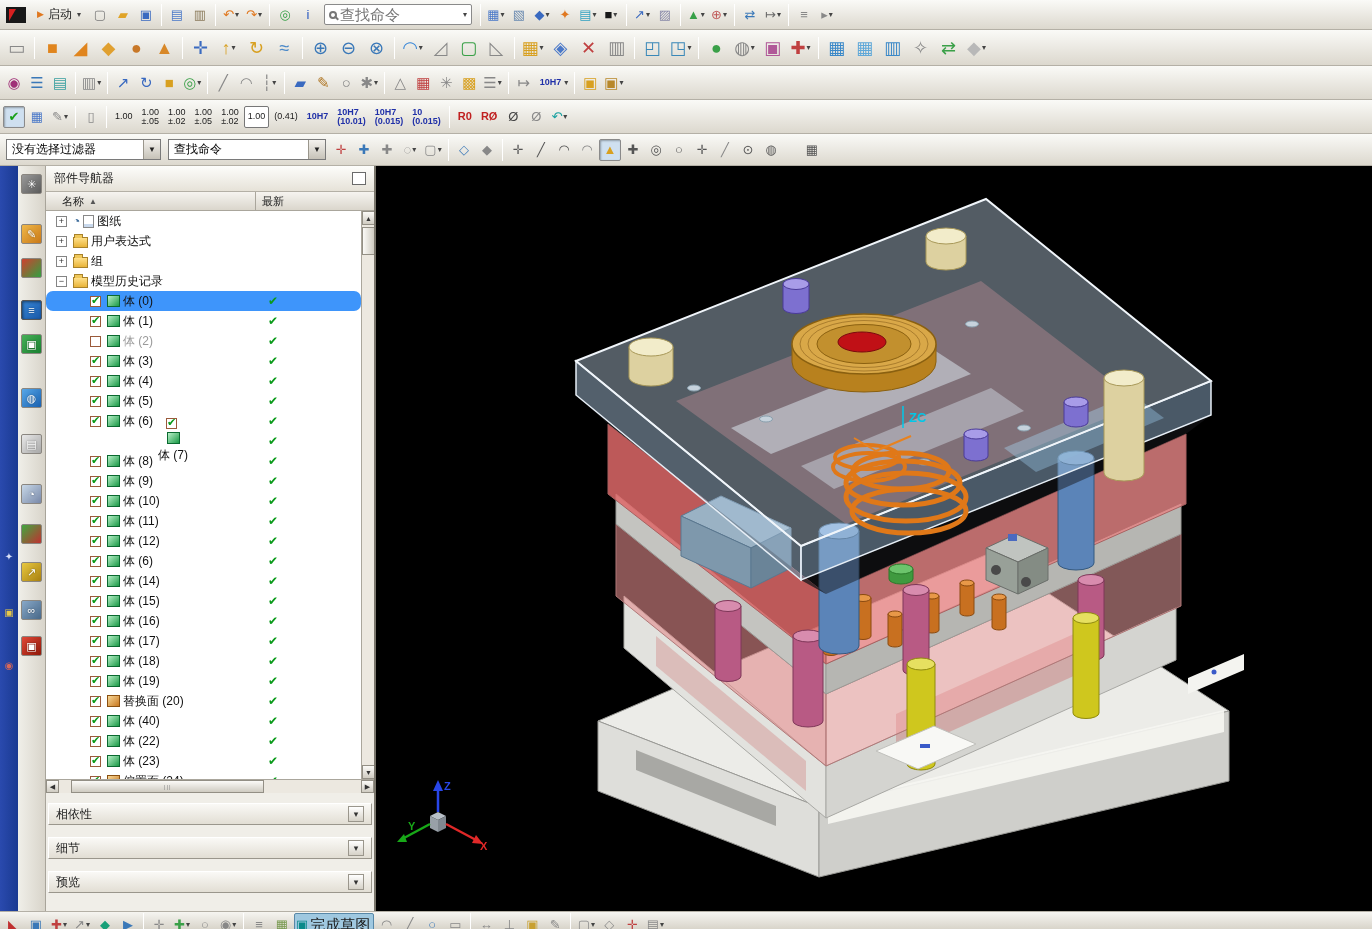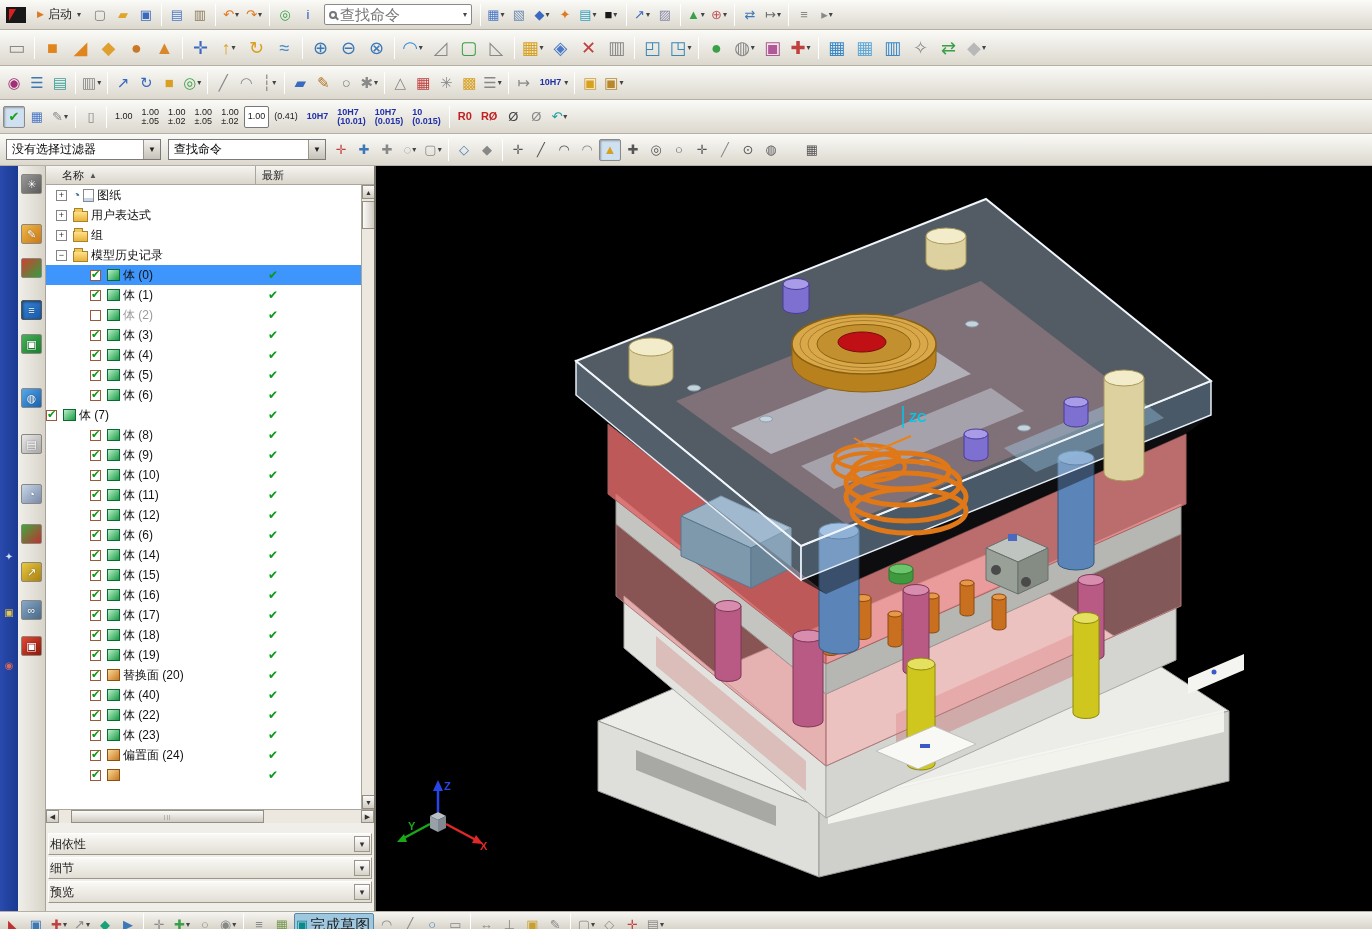--- a/index.html
+++ b/index.html
@@ -56,21 +56,21 @@
   .navigator { width:330px; flex:none; background:#f0eee8; border-right:2px solid #7a766c; display:flex; flex-direction:column; }
   .nav-header { height:26px; flex:none; display:flex; align-items:center; padding:0 8px; font-size:12px; color:#1a1a1a; background:linear-gradient(#fdfdfb,#e6e2d8); border-bottom:1px solid #b4b0a6; }
   .nav-float { margin-left:auto; width:14px; height:13px; border:1px solid #6a6a6a; background:#fff; }
   .col-header { height:19px; flex:none; display:flex; background:linear-gradient(#f6f4f0,#dad6cc); border-bottom:1px solid #aaa69c; font-size:11px; color:#222; }
   .col-name { width:210px; flex:none; display:flex; align-items:center; gap:5px; padding-left:16px; border-right:1px solid #aaa69c; }
   .sort-tri { font-size:8px; color:#555; }
   .col-latest { flex:1; display:flex; align-items:center; padding-left:6px; }
   .tree { flex:1; background:#fff; position:relative; overflow:hidden; }
   .tree-inner { position:absolute; left:0; top:0; right:13px; }
   .tree-row { height:20px; display:flex; align-items:center; font-size:12px; color:#111; }
-  .tree-row.selected { background:#3e95fb; }
+  .tree-row.selected { background:#3e95fb;border-radius:7px; }
   .row-name { width:210px; min-width:210px; display:flex; align-items:center; gap:3px; overflow:hidden; }
   .row-latest { flex:1; padding-left:12px; }
   .latest-check { color:#0a9a1a; font-weight:bold; font-size:12px; }
   .exp { width:11px; height:11px; flex:none; border:1px solid #848484; background:#fff; font-size:9px; line-height:9px; text-align:center; color:#333; margin-right:3px; }
   .cb { width:11px; height:11px; flex:none; border:1px solid #9a5a3a; background:#fff; position:relative; margin-right:3px; }
   .cb.on::after { content:"✔"; color:#0a9a1a; font-size:11px; font-weight:bold; position:absolute; left:0px; top:-3px; }
   .icon-body { width:13px; height:12px; flex:none; background:linear-gradient(135deg,#b8f0c8,#1a9a46); border:1px solid #0a6a30; }
   .icon-face { width:13px; height:12px; flex:none; background:linear-gradient(135deg,#f8d898,#c87820); border:1px solid #8a5010; }
   .icon-folder { width:15px; height:11px; flex:none; background:linear-gradient(#ffe08a,#e8b43a); border:1px solid #a8822a; position:relative; margin-top:2px; }
   .icon-folder::before { content:""; position:absolute; top:-4px; left:0px; width:7px; height:3px; background:#f0c85a; border:1px solid #a8822a; border-bottom:0; }
@@ -81,21 +81,21 @@
   .vscroll { position:absolute; top:0; right:0; bottom:0; width:13px; background:#ece8e0; border-left:1px solid #aaa69c; }
   .sb-btn { width:13px; height:14px; background:linear-gradient(#fbfaf7,#d0ccc2); border:1px solid #938f85; display:flex; align-items:center; justify-content:center; font-size:7px; color:#333; }
   .vscroll .sb-btn.down { position:absolute; bottom:0; }
   .vthumb { position:absolute; top:16px; left:0; width:13px; height:28px; background:linear-gradient(90deg,#fbfaf7,#cfcbc1); border:1px solid #938f85; }
   .hscroll { height:14px; flex:none; display:flex; background:#ece8e0; border-top:1px solid #aaa69c; }
   .hscroll .sb-btn { height:13px; }
   .htrack { flex:1; position:relative; }
   .hthumb { position:absolute; left:4%; top:0; width:64%; height:13px; background:linear-gradient(#fbfaf7,#cfcbc1); border:1px solid #938f85; display:flex; align-items:center; justify-content:center; font-size:6px; color:#888; letter-spacing:1px; }
   .nav-gap { height:10px; flex:none; }
   .nav-sections { flex:none; padding:0 2px 6px 2px; }
-  .section { height:22px; display:flex; align-items:center; padding:0 1px; font-size:12px; color:#1a1a1a; background:linear-gradient(#faf9f6,#e2ded4); border:1px solid; border-color:#ffffff #9a968c #9a968c #ffffff; margin-bottom:2px; }
+  .section { height:22px; display:flex; align-items:center; padding:0 7px; font-size:12px; color:#1a1a1a; background:linear-gradient(#faf9f6,#e2ded4); border:1px solid; border-color:#ffffff #9a968c #9a968c #ffffff; margin-bottom:12px; }
   .chev { margin-left:auto; width:16px; height:16px; border:1px solid #9a968c; background:linear-gradient(#ffffff,#d6d2c8); display:flex; align-items:center; justify-content:center; font-size:9px; color:#333; }
 
   
   .viewport { flex:1; position:relative; background:#000; }
   .viewport svg { position:absolute; inset:0; width:100%; height:100%; }
 
   
   .bottom-bar { height:18px; flex:none; overflow:hidden; background:linear-gradient(#f6f5f1,#d8d4ca); border-top:1px solid #b4b0a6; display:flex; align-items:flex-start; padding:1px 2px; gap:1px; }
 </style>
 </head>
@@ -600,20 +600,24 @@
         </div>
         <div class="rb-icon" style="margin-top: 18px; background: linear-gradient(135deg, rgb(136, 168, 200), rgb(72, 104, 136));">
           <span class="rb-g">∞</span>
         </div>
         <div class="rb-icon" style="margin-top: 16px; background: linear-gradient(135deg, rgb(224, 72, 56), rgb(144, 24, 8));">
           <span class="rb-g">▣</span>
         </div>
       </div>
 
     <div class="navigator">
+      <div class="nav-header">
+        <span>部件导航器</span>
+        <span class="nav-float"></span>
+      </div>
       <div class="col-header">
         <div class="col-name">
           <span>名称</span>
           <span class="sort-tri">▲</span>
         </div>
         <div class="col-latest">
           <span>最新</span>
         </div>
       </div>
       <div class="tree">
@@ -701,21 +705,21 @@
             </div>
             <div class="tree-row">
               <div class="row-name" style="padding-left: 44px;">
                 <span class="cb on"></span>
                 <span class="icon-body"></span>
                 <span class="row-label">体 (6)</span>
               </div>
               <div class="row-latest"><span class="latest-check">✔</span></div>
             </div>
             <div class="tree-row">
-              <div class="row-name" style="">
+              <div class="row-name" style="padding-left: 44px; flex-direction: column;">
                 <span class="cb on"></span>
                 <span class="icon-body"></span>
                 <span class="row-label">体 (7)</span>
               </div>
               <div class="row-latest"><span class="latest-check">✔</span></div>
             </div>
             <div class="tree-row">
               <div class="row-name" style="padding-left: 44px;">
                 <span class="cb on"></span>
                 <span class="icon-body"></span>

